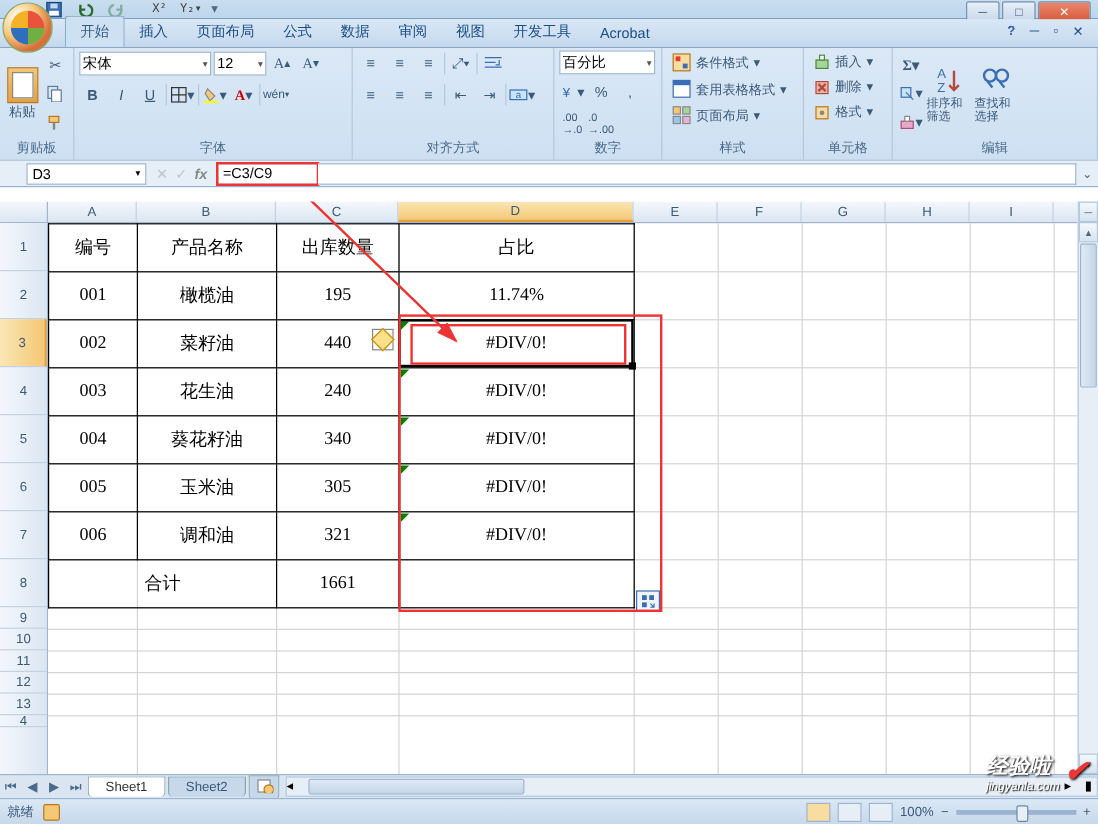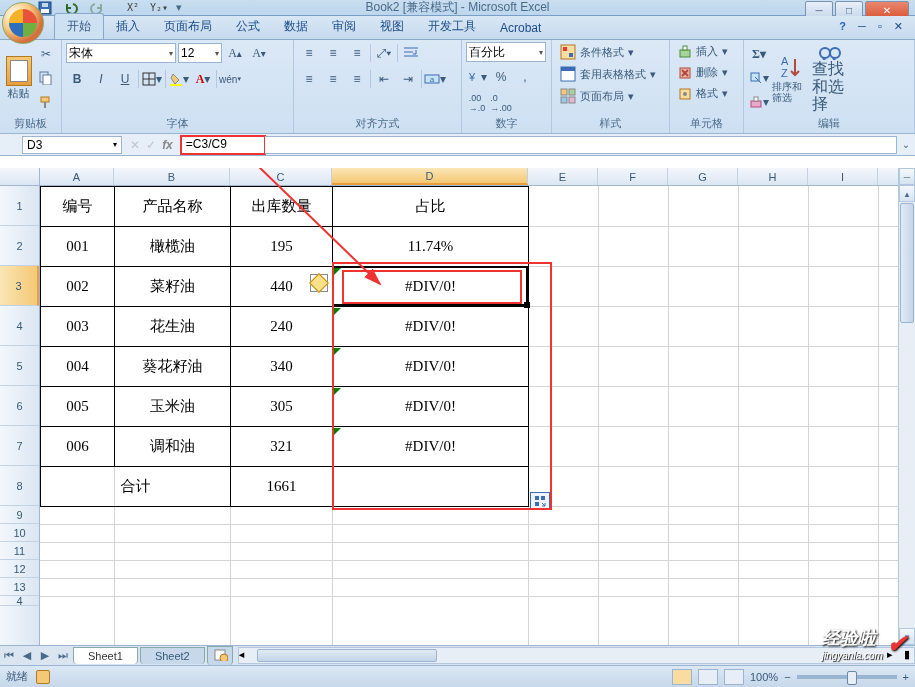--- a/index.html
+++ b/index.html
@@ -133,21 +133,20 @@
         <svg width="14" height="14">
           <path d="M5 3 A5 5 0 1 0 11 7" fill="none" stroke="#2a6a2a" stroke-width="2"></path>
           <path d="M11 3 L11 7 L7 7" fill="none" stroke="#2a6a2a" stroke-width="2"></path>
         </svg>
       </span>
     <span style="width:6px"></span>
     <span class="small-btn" style="color:#444;font-family:monospace;font-size:10px">X²</span>
     <span class="small-btn" style="color:#444;font-family:monospace;font-size:10px">Y₂▾</span>
     <span style="color:#4a6a8a;font-size:11px;margin-left:2px">▾</span>
   </div>
-  <div class="title">Book2 [兼容模式] - Microsoft Excel</div>
   <div class="window-controls">
     <div class="win-btn">─</div>
     <div class="win-btn">□</div>
     <div class="win-btn close">✕</div>
   </div>
 </div>
 
 <div class="ribbon-tabs">
   <div class="tab active">开始</div>
   <div class="tab">插入</div>
@@ -347,21 +346,21 @@
             <path d="M18 6 L18 22 M14 18 L18 22 L22 18" fill="none" stroke="#b34a3a" stroke-width="2"></path>
           </svg>
         <span style="font-size:10px;line-height:1.1">排序和筛选</span>
       </div>
       <div class="big-btn" style="width:38px">
         <svg width="28" height="28">
             <circle cx="8" cy="10" r="5" fill="none" stroke="#3a6db5" stroke-width="2"></circle>
             <circle cx="18" cy="10" r="5" fill="none" stroke="#3a6db5" stroke-width="2"></circle>
             <path d="M6 15 L10 20 M16 15 L20 20" stroke="#3a6db5" stroke-width="2"></path>
           </svg>
-        <span style="font-size:16px;line-height:1.1">查找和选择</span>
+        <span style="font-size:10px;line-height:1.1">查找和选择</span>
       </div>
     </div>
     <div class="ribbon-group-label">编辑</div>
   </div>
 </div>
 
 <div class="formula-bar">
   <div class="name-box">
       <span>D3</span>
       <span class="dd">▾</span>

